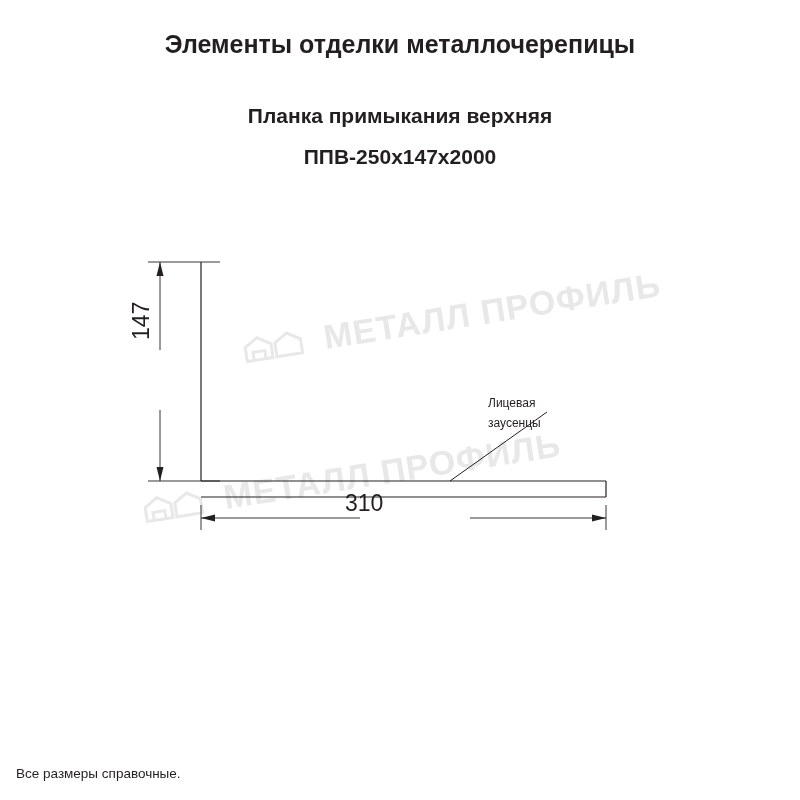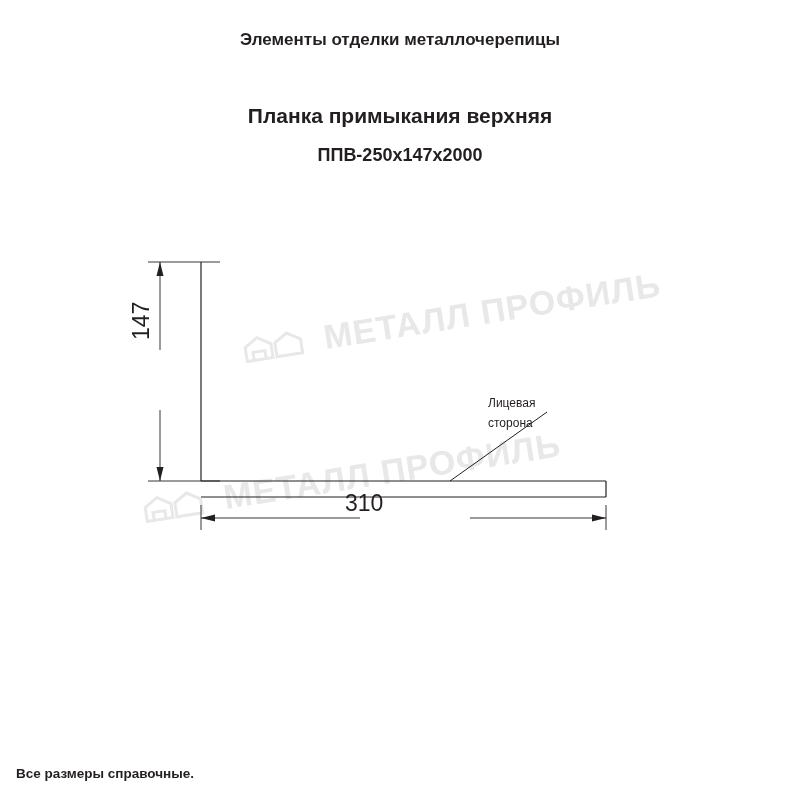--- a/index.html
+++ b/index.html
@@ -18,42 +18,42 @@
   .page {
     position: absolute;
     inset: 0;
   }
   .title {
     position: absolute;
     top: 30px;
     left: 0;
     width: 800px;
     text-align: center;
-    font-size: 17px;
+    font-size: 25px;
     font-weight: bold;
     letter-spacing: 0px;
     color: #231f20;
   }
   .subtitle {
     position: absolute;
     top: 104px;
     left: 0;
     width: 800px;
     text-align: center;
     font-size: 21px;
     font-weight: bold;
     color: #231f20;
   }
   .code {
     position: absolute;
     top: 145px;
     left: 0;
     width: 800px;
     text-align: center;
-    font-size: 18px;
+    font-size: 21px;
     font-weight: bold;
     color: #231f20;
   }
   .drawing {
     position: absolute;
     top: 200px;
     left: 60px;
     width: 680px;
     height: 400px;
   }
@@ -109,21 +109,20 @@
     text-align: left;
     font-family: "Liberation Sans", sans-serif;
   }
   .footnotes {
     position: absolute;
     left: 16px;
     bottom: 16px;
     font-size: 13.5px;
     line-height: 20px;
     color: #231f20;
-    font-weight: bold;
   }
   svg { display: block; }
 </style>
 </head>
 <body>
 
 <div class="page">
 
   <div class="title">Элементы отделки металлочерепицы</div>
   <div class="subtitle">Планка примыкания верхняя</div>
@@ -190,20 +189,20 @@
       <rect x="86" y="150" width="28" height="60" fill="#ffffff"></rect>
       <rect x="300" y="303" width="110" height="32" fill="#ffffff"></rect>
     </svg>
   </div>
 
   <div class="dim-label label-147">147</div>
   <div class="dim-label label-250">310</div>
 
   <div class="leader-text">
     <div>Лицевая</div>
-    <div>сторона</div>
+    <div>заусенцы</div>
   </div>
 
   <div class="footnotes">
     <div>Все размеры справочные.</div>
   </div>
 
 </div>
 
 </body></html>

